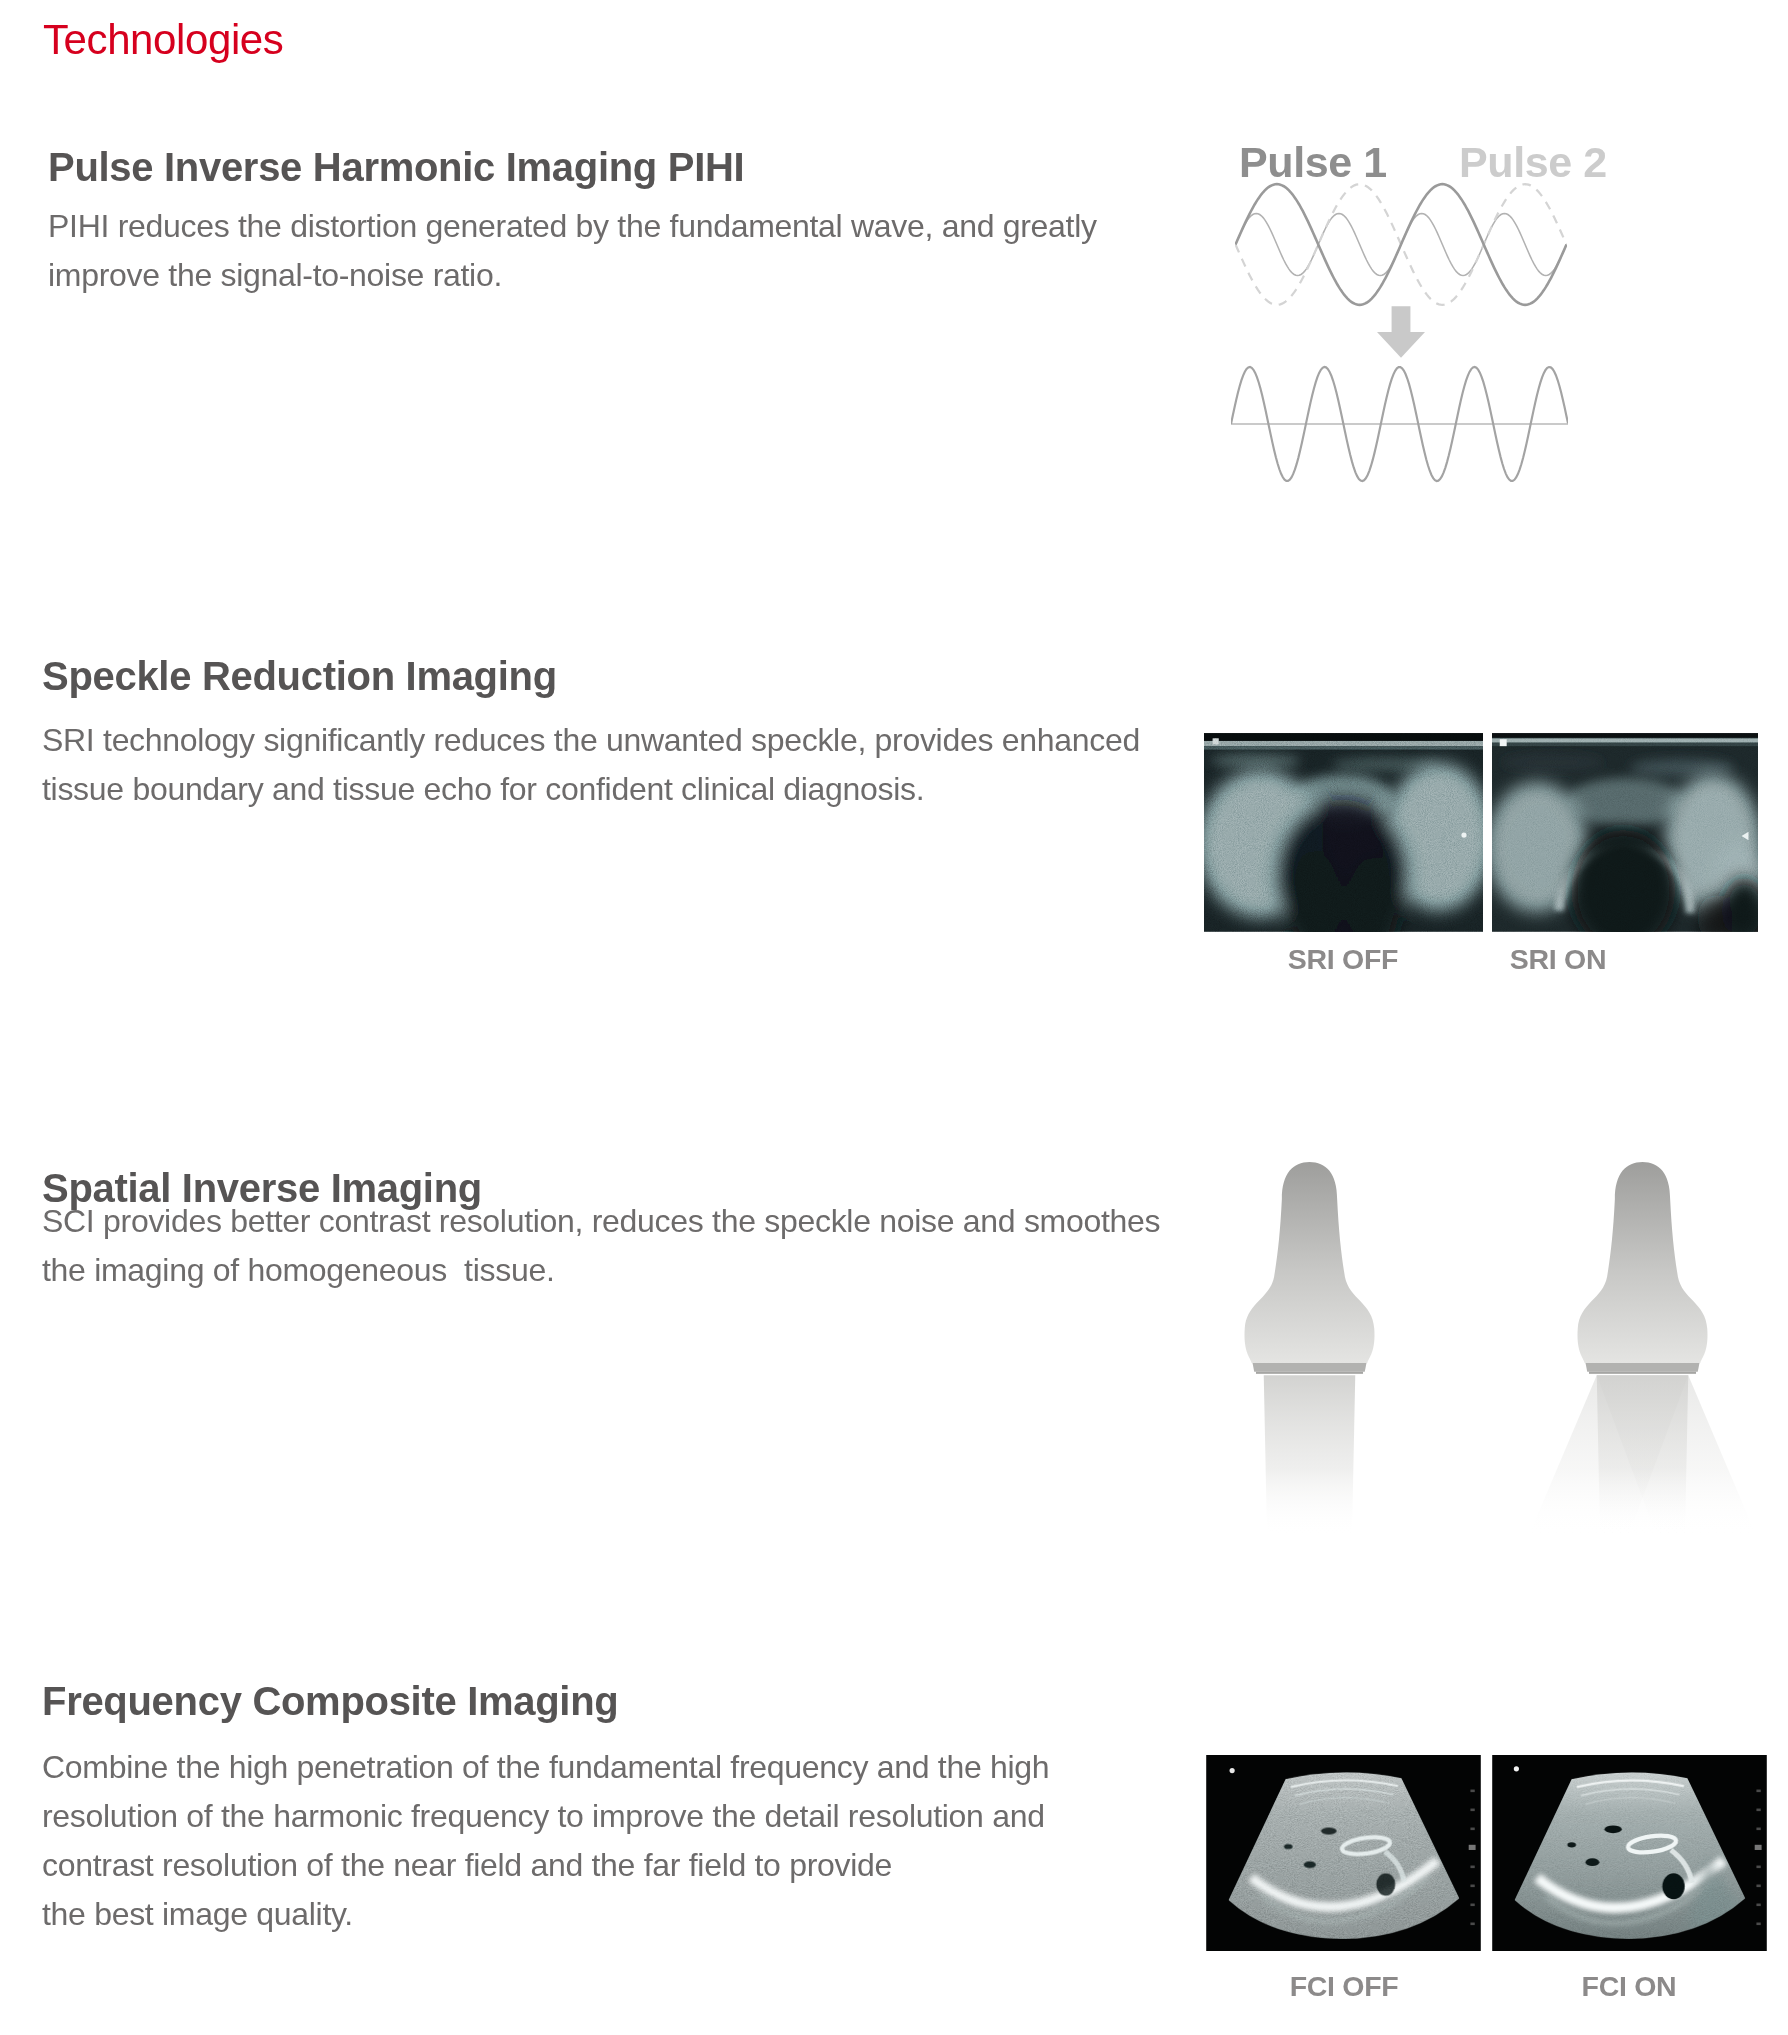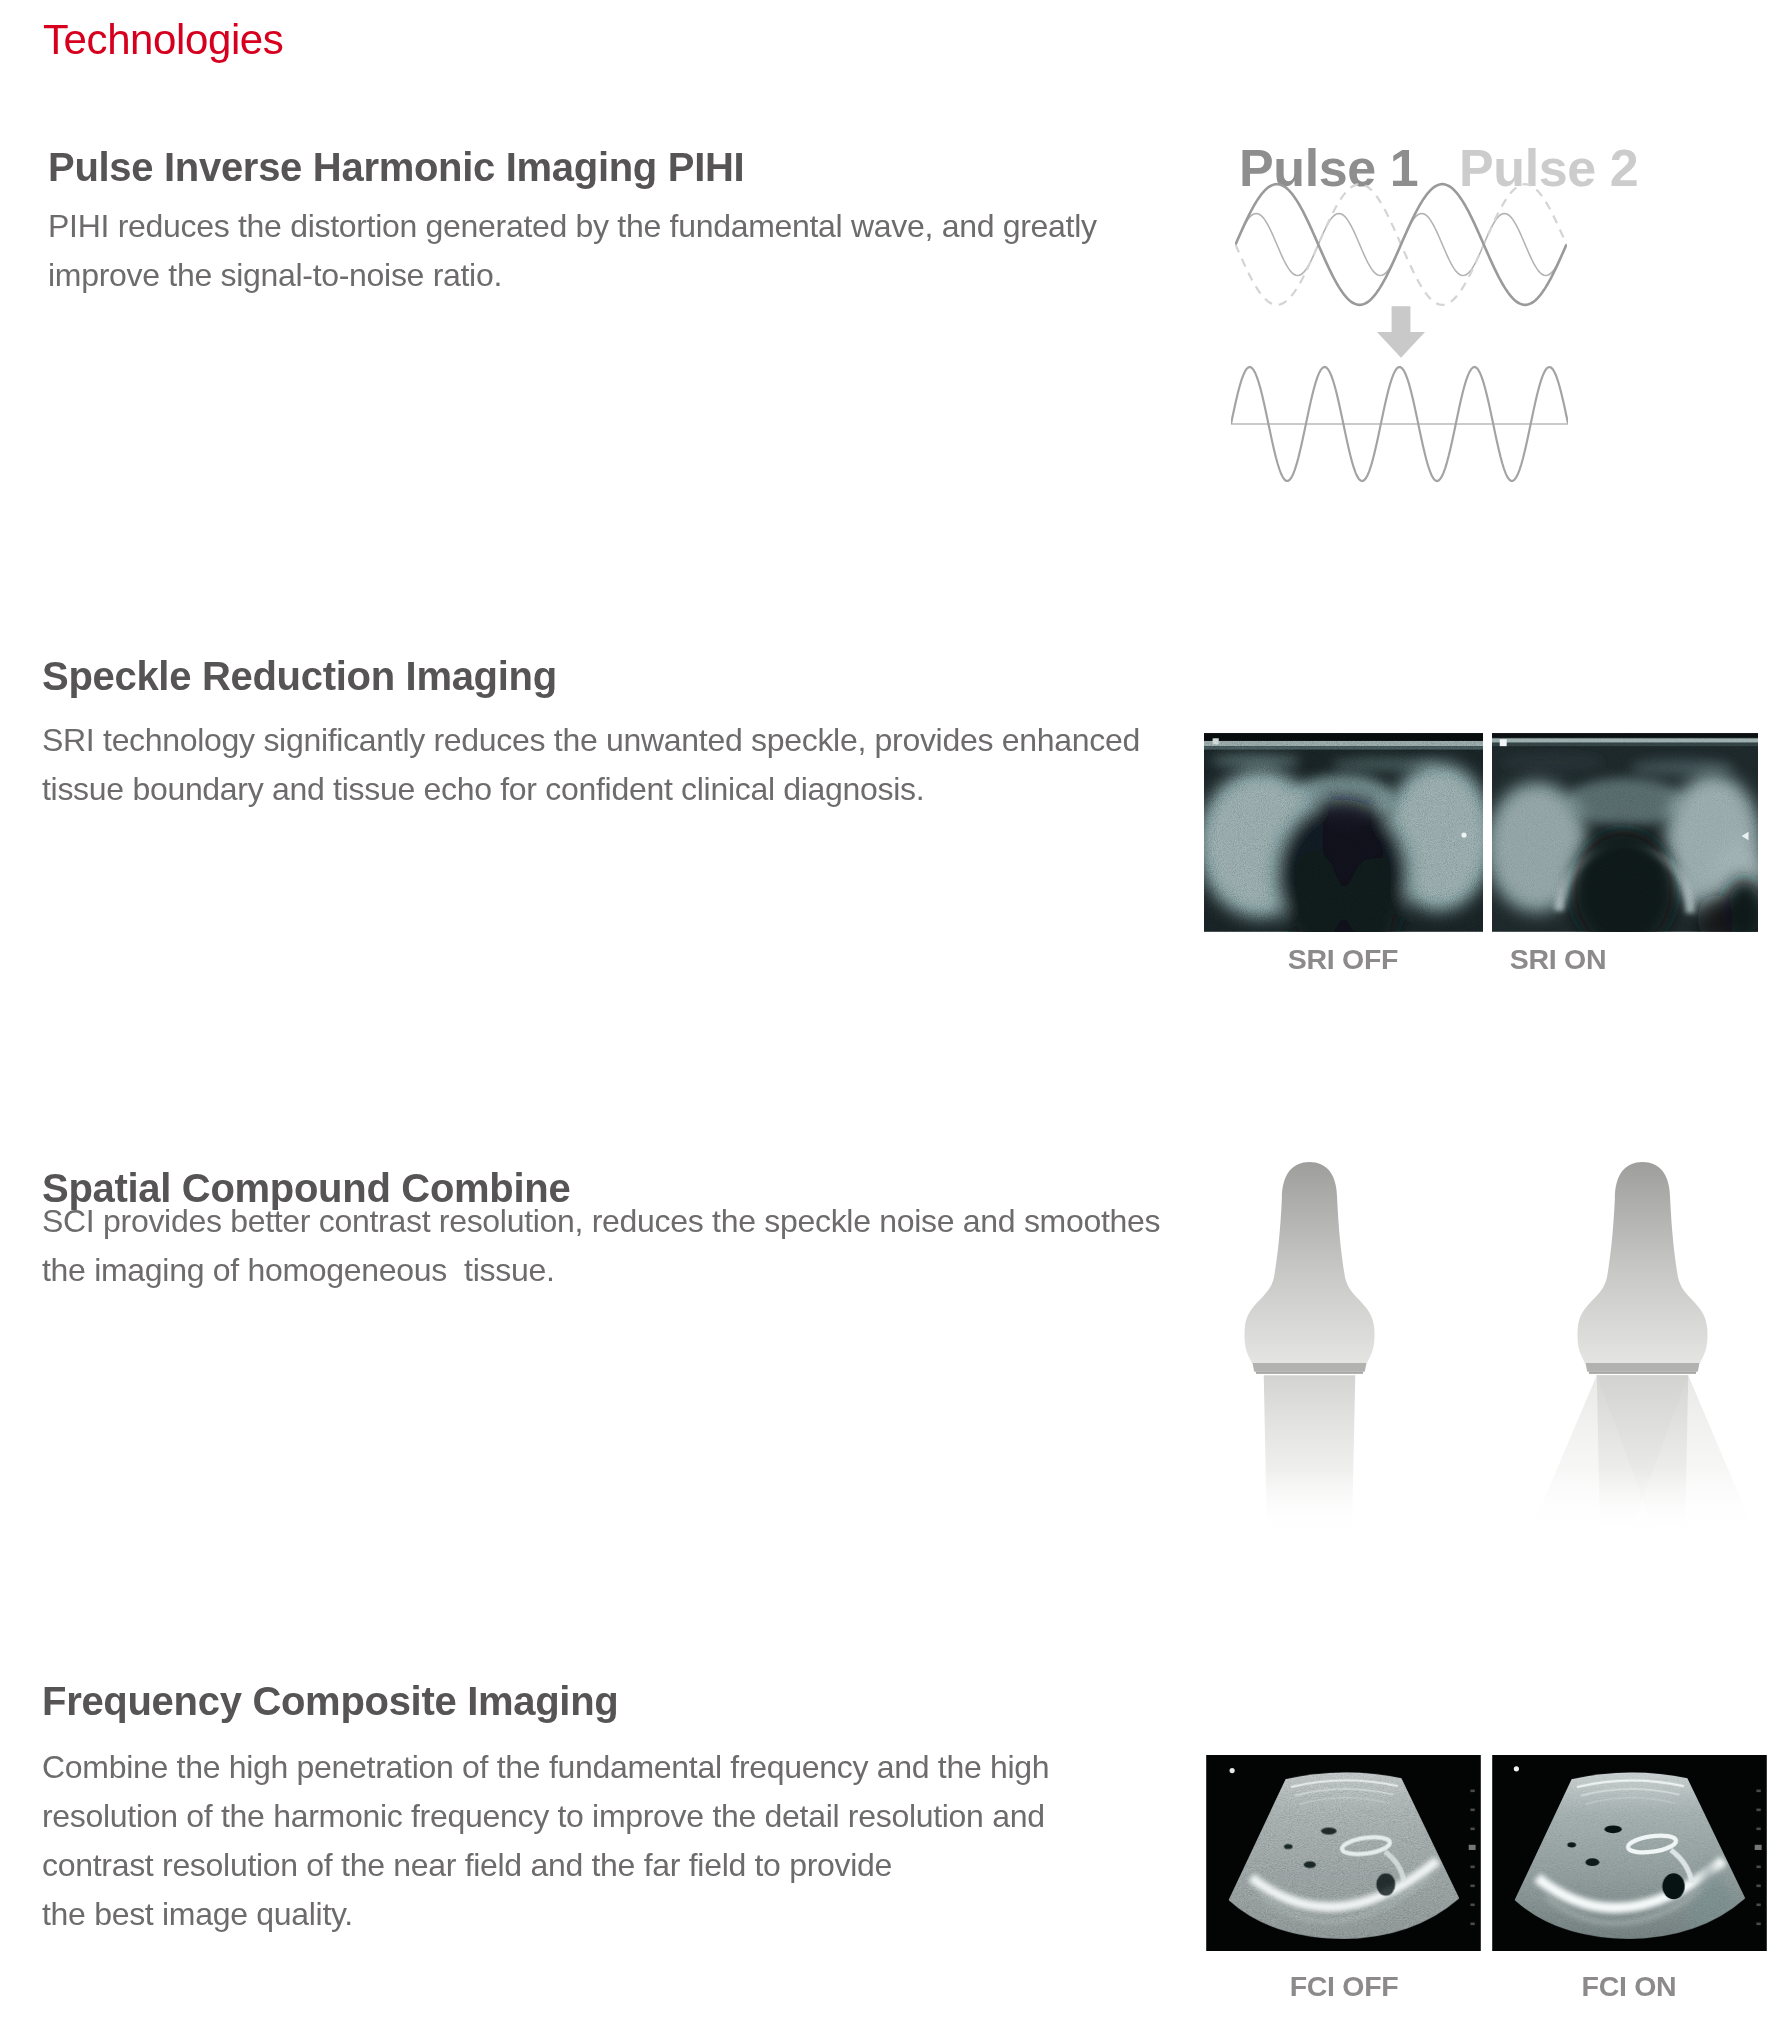--- a/index.html
+++ b/index.html
@@ -14,21 +14,21 @@
     left:43px;top:15.6px;font-size:42px;font-weight:400;color:var(--accent);
     letter-spacing:-0.4px;
   }
   .sec-heading{
     font-size:40px;font-weight:700;color:var(--heading);letter-spacing:-0.3px;
   }
   .sec-body{
     font-size:32px;font-weight:400;color:var(--body);line-height:49px;
     white-space:pre;letter-spacing:-0.3px;
   }
-  .pulse-label{font-size:52px;font-weight:700;letter-spacing:-0.4px;}
+  .pulse-label{font-size:43px;font-weight:700;letter-spacing:-0.4px;}
   .pulse-1{color:var(--pulse1);}
   .pulse-2{color:var(--pulse2);}
   .caption{
     font-size:28.5px;font-weight:700;color:var(--caption);letter-spacing:-0.3px;
     text-align:left;transform:translateX(-50%);
   }
   svg{display:block;}
 </style>
 </head>
 <body style="--accent: #d6001e; --heading: #565454; --body: #6d6b6b; --caption: #8c8a8a; --pulse1: #8e8e8e; --pulse2: #cccccc;">
@@ -140,21 +140,21 @@
   </g>
   <path d="M 297 114 L 289 119 L 297 124 Z" fill="#e8f0f0"></path>
   <g style="mix-blend-mode:overlay" opacity="0.26">
       <rect width="308" height="230" filter="url(#speckle)"></rect>
     </g>
 </svg>
 
 <div class="abs caption" style="left:1343px;top:943px">SRI OFF</div>
 <div class="abs caption" style="left:1558px;top:943px">SRI ON</div>
 
-<div class="abs sec-heading" style="left:42px;top:1166px">Spatial Compound Combine</div>
+<div class="abs sec-heading" style="left:42px;top:1166px">Spatial Inverse Imaging</div>
 <div class="abs sec-body" style="left:42px;top:1197px">SCI provides better contrast resolution, reduces the speckle noise and smoothes
 the imaging of homogeneous  tissue.</div>
 
 <svg class="abs" style="left:1180px;top:1154px" width="259" height="406" viewBox="0 0 300 470">
   <polygon points="97,256 203,256 199,452 101,452" fill="url(#gBeam)"></polygon>
   <path d="M 118 52 C 118 22 131 9 150 9 C 169 9 182 22 182 52 C 184 92 187 118 191 142 C 196 168 223 172 225 202 C 227 230 218 236 217 242 L 83 242 C 82 236 73 230 75 202 C 77 172 104 168 109 142 C 113 118 116 92 118 52 Z" fill="url(#gBody)"></path>
   <path d="M 84 242 L 216 242 L 214 252 L 86 252 Z" fill="#b2b2b0"></path>
   <rect x="88" y="252" width="124" height="2.5" fill="#a5a5a3"></rect>
 </svg>
 

